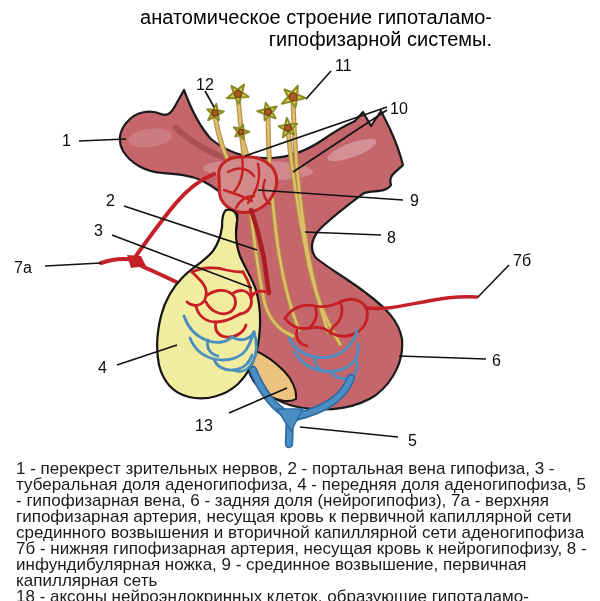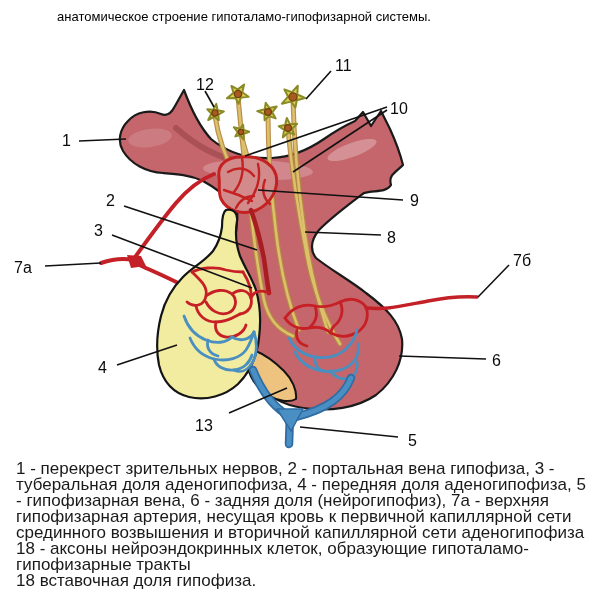--- a/index.html
+++ b/index.html
@@ -2,22 +2,22 @@
 <html><head>
 <meta charset="utf-8">
 <style>
   html,body{margin:0;padding:0;}
   body{
     width:600px;height:601px;position:relative;background:#ffffff;
     font-family:"Liberation Sans","DejaVu Sans",sans-serif;color:#111;
     overflow:hidden;
   }
   .title{
-    position:absolute;top:6px;left:4px;width:480px;
-    text-align:center;font-size:13px;line-height:22px;color:#000;
+    position:absolute;top:6px;left:12px;width:480px;
+    text-align:right;font-size:20px;line-height:22px;color:#000;
   }
   .diagram-svg{position:absolute;top:0;left:0;}
   .legend{
     position:absolute;top:461px;left:16px;width:578px;
     font-size:17px;line-height:16px;color:#1a1a1a;
   }
   .legend p{margin:0;padding:0;}
   svg text{font-family:"Liberation Sans","DejaVu Sans",sans-serif;font-size:16px;fill:#0a0a0a;}
 </style>
 </head>
@@ -193,15 +193,16 @@
     <text x="410" y="206">9</text>
     <text x="390" y="114">10</text>
     <text x="335" y="71">11</text>
     <text x="196" y="90">12</text>
     <text x="195" y="431">13</text>
   </g>
 </svg>
 
 <div class="legend">
   <p>1 - перекрест зрительных нервов, 2 - портальная вена гипофиза, 3 - туберальная доля аденогипофиза, 4 - передняя доля аденогипофиза, 5 - гипофизарная вена, 6 - задняя доля (нейрогипофиз), 7а - верхняя гипофизарная артерия, несущая кровь к первичной капиллярной сети срединного возвышения и вторичной капиллярной сети аденогипофиза</p>
+  <p>7б - нижняя гипофизарная артерия, несущая кровь к нейрогипофизу, 8 - инфундибулярная ножка, 9 - срединное возвышение, первичная капиллярная сеть</p>
   <p>18 - аксоны нейроэндокринных клеток, образующие гипоталамо-гипофизарные тракты</p>
   <p>18 вставочная доля гипофиза.</p>
 </div>
 
 </body></html>

